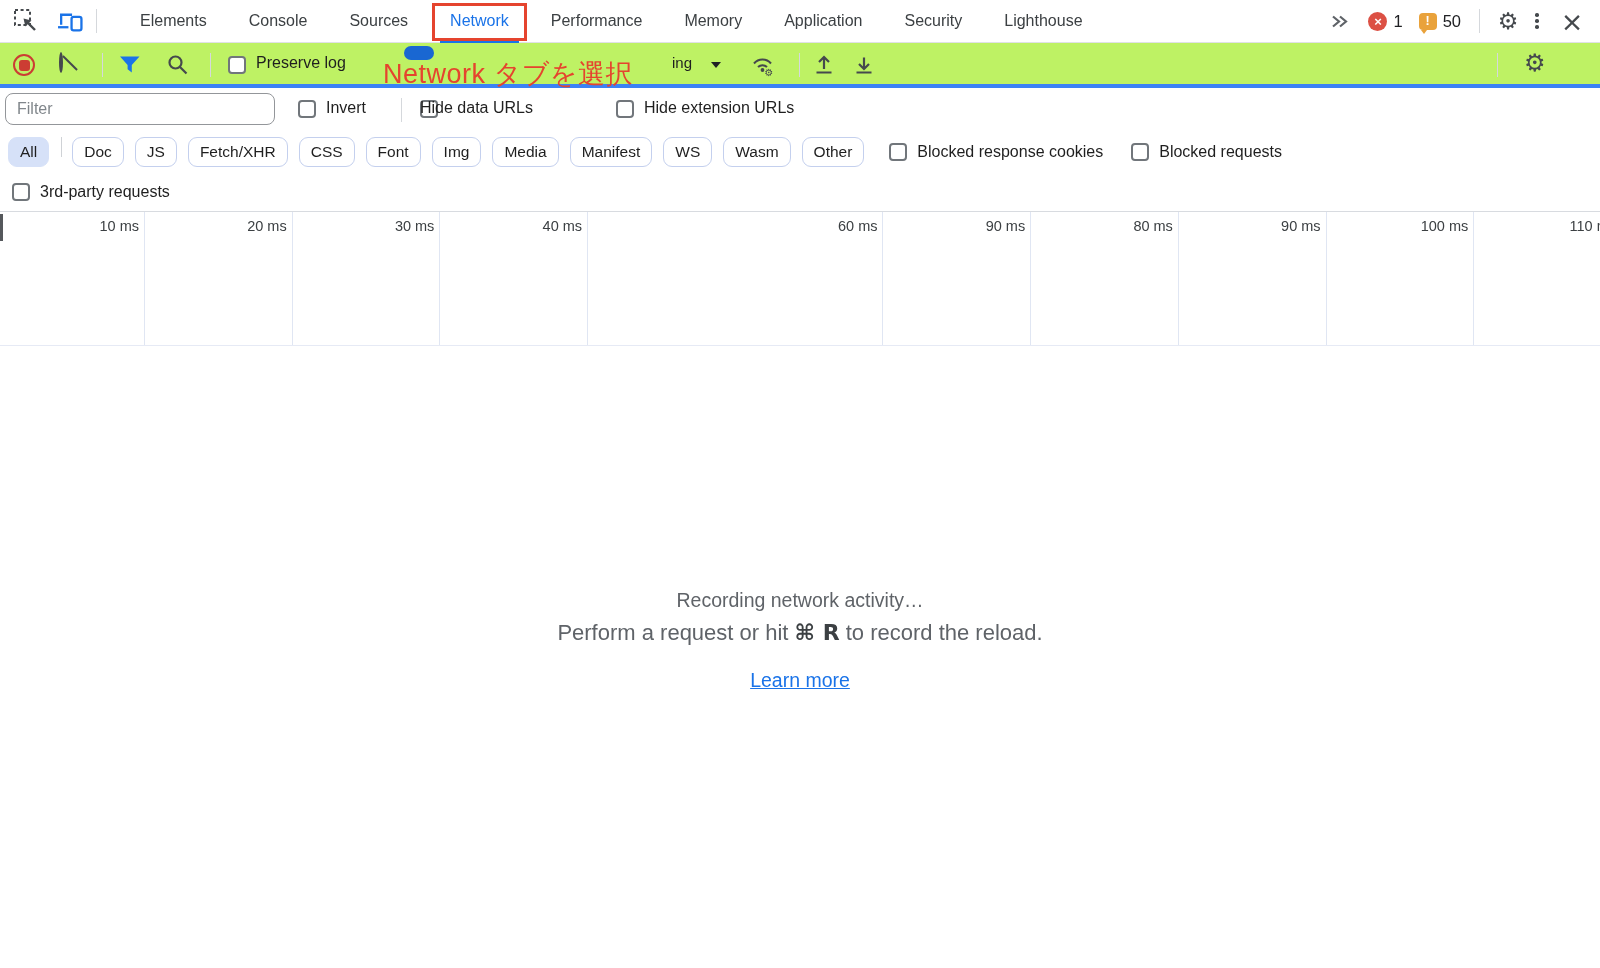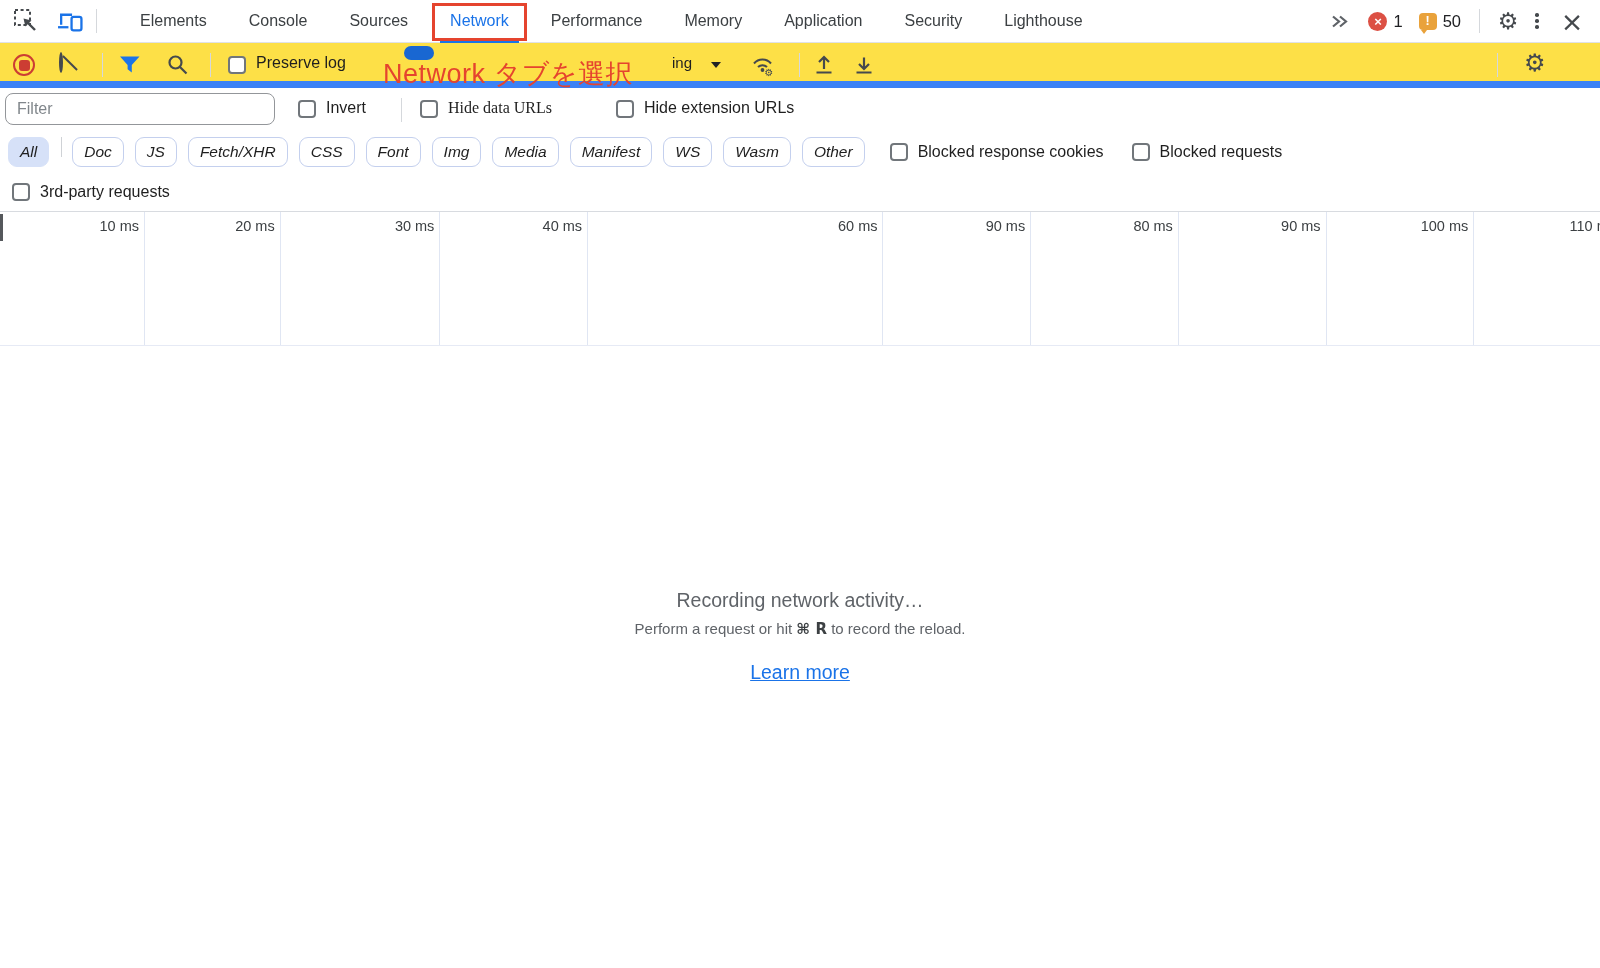--- a/index.html
+++ b/index.html
@@ -25,21 +25,21 @@
   .badge-err { width:19px; height:19px; border-radius:50%; background:var(--error-red); color:#fff; font-size:13px; font-weight:bold; display:flex; align-items:center; justify-content:center; line-height:1; }
   .badge-warn { position:relative; width:18px; height:17px; border-radius:4px; background:var(--warning-orange); color:#fff; font-size:12.5px; font-weight:bold; display:flex; align-items:center; justify-content:center; line-height:1; }
   .badge-warn::after { content:""; position:absolute; left:2px; bottom:-4px; border-left:3px solid transparent; border-right:3px solid transparent; border-top:4px solid var(--warning-orange); }
   #tab-right .vdiv { margin:0 12px 0 18px; }
   .kebab { display:flex; flex-direction:column; gap:2.5px; align-items:center; }
   .kebab i { width:3.5px; height:3.5px; border-radius:50%; background:#45494d; }
   .close-x { font-size:27px; color:#45494d; line-height:1; font-family:"DejaVu Sans", sans-serif; }
   .gear-glyph { font-family:"DejaVu Sans", sans-serif; color:#45494d; }
 
   
-  #toolbar2 { height:45px; border-bottom:7px solid #3b82f6; position:relative; background:#fde047; }
+  #toolbar2 { height:45px; border-bottom:4px solid #3b82f6; position:relative; background:#bef264; }
   #toolbar2 .abs { position:absolute; }
   .rec-ring { width:22px; height:22px; border:2.5px solid var(--record-red); border-radius:50%; display:flex; align-items:center; justify-content:center; }
   .rec-ring i { width:11px; height:11px; border-radius:3px; background:var(--record-red); }
   .clear-circle { width:22px; height:22px; border:2px solid #45494d; border-radius:50%; position:relative; }
   .clear-circle i { position:absolute; left:-1px; top:8px; width:20px; height:2px; background:#45494d; transform:rotate(45deg); }
   .cb { width:18px; height:18px; border:2px solid #71767b; border-radius:4px; background:#fff; display:inline-block; flex:0 0 auto; }
   .lbl { font-size:16px; color:#1f1f1f; white-space:nowrap; }
   #annotation { position:absolute; left:383px; top:13px; font-size:27px; font-weight:normal; color:var(--annotation-red); white-space:nowrap; z-index:3; letter-spacing:0.5px; }
   #throttle-remnant { position:absolute; left:404px; top:3px; width:30px; height:14px; border-radius:7px; background:#1967d2; z-index:1; }
   .sel-arrow { width:0; height:0; border-left:5.5px solid transparent; border-right:5.5px solid transparent; border-top:6.5px solid #202124; }
@@ -63,21 +63,21 @@
   
   #overview { position:relative; height:135px; border-top:1px solid #d8dbe0; border-bottom:1px solid #e6eaf5; overflow:hidden; background:#fff; }
   .ruler-col { position:absolute; top:0; bottom:0; border-right:1px solid var(--grid); }
   .ruler-label { position:absolute; right:5px; top:6px; font-size:14.5px; color:#3c4043; white-space:nowrap; }
   #overview-tick { position:absolute; left:0; top:2px; width:3px; height:27px; background:#55585c; }
 
   
   #main { position:relative; height:619px; background:#fff; }
   #empty-state { text-align:center; padding-top:243px; }
   .es-title { font-size:19.5px; color:#5f6368; margin-bottom:8px; }
-  .es-hint  { font-size:15px; color:#5f6368; margin-bottom:23px; }
+  .es-hint  { font-size:22px; color:#5f6368; margin-bottom:23px; }
   .es-hint b { color:#3c4043; font-family:"DejaVu Sans", sans-serif; }
   .es-link { font-size:19.5px; color:var(--accent); text-decoration:underline; cursor:pointer; }
 
   svg { display:block; }
 </style>
 </head>
 <body>
 
 <div id="tab-bar">
   <span class="icon-btn">
@@ -183,27 +183,27 @@
   <span class="abs vdiv" style="left:1497px;top:10px;"></span>
   <span class="abs gear-glyph" style="left:1524px;top:6px;font-size:24px;">⚙</span>
 </div>
 
 <div id="filter-row">
   <input id="filter-input" class="abs" type="text" placeholder="Filter" style="">
   <span class="abs cb" style="left:298px;top:12px;"></span>
   <span class="abs lbl" style="left:326px;top:11px;">Invert</span>
   <span class="abs vdiv" style="left:401px;top:10px;"></span>
   <span class="abs cb" style="left:420px;top:12px;"></span>
-  <span class="abs lbl" style="left:448px;top:11px;font-family:Liberation Serif, serif;">Hide data URLs</span>
+  <span class="abs lbl" style="left:420px;top:11px;">Hide data URLs</span>
   <span class="abs cb" style="left:616px;top:12px;"></span>
   <span class="abs lbl" style="left:644px;top:11px;">Hide extension URLs</span>
 </div>
 
 <div id="pills-row">
-  <span id="pills" style="display:flex;align-items:flex-start;font-style:italic;">
+  <span id="pills" style="display:flex;align-items:flex-start;">
       <span class="pill selected">All</span>
       <span class="pill-div"></span>
       <span class="pill">Doc</span>
       <span class="pill">JS</span>
       <span class="pill">Fetch/XHR</span>
       <span class="pill">CSS</span>
       <span class="pill">Font</span>
       <span class="pill">Img</span>
       <span class="pill">Media</span>
       <span class="pill">Manifest</span>
@@ -224,21 +224,21 @@
 <div id="third-row">
   <span class="cb"></span>
   <span class="lbl">3rd-party requests</span>
 </div>
 
 <div id="overview">
   <span id="overview-tick"></span>
 <div class="ruler-col" style="left: 0px; width: 145px;">
       <span class="ruler-label">10 ms</span>
     </div>
-    <div class="ruler-col" style="left: 133px; width: 147.7px;">
+    <div class="ruler-col" style="left: 145px; width: 147.7px;">
       <span class="ruler-label">20 ms</span>
     </div>
     <div class="ruler-col" style="left: 292.7px; width: 147.7px;">
       <span class="ruler-label">30 ms</span>
     </div>
     <div class="ruler-col" style="left: 440.4px; width: 147.7px;">
       <span class="ruler-label">40 ms</span>
     </div>
     <div class="ruler-col" style="left: 735.8px; width: 147.7px;">
       <span class="ruler-label">60 ms</span>

